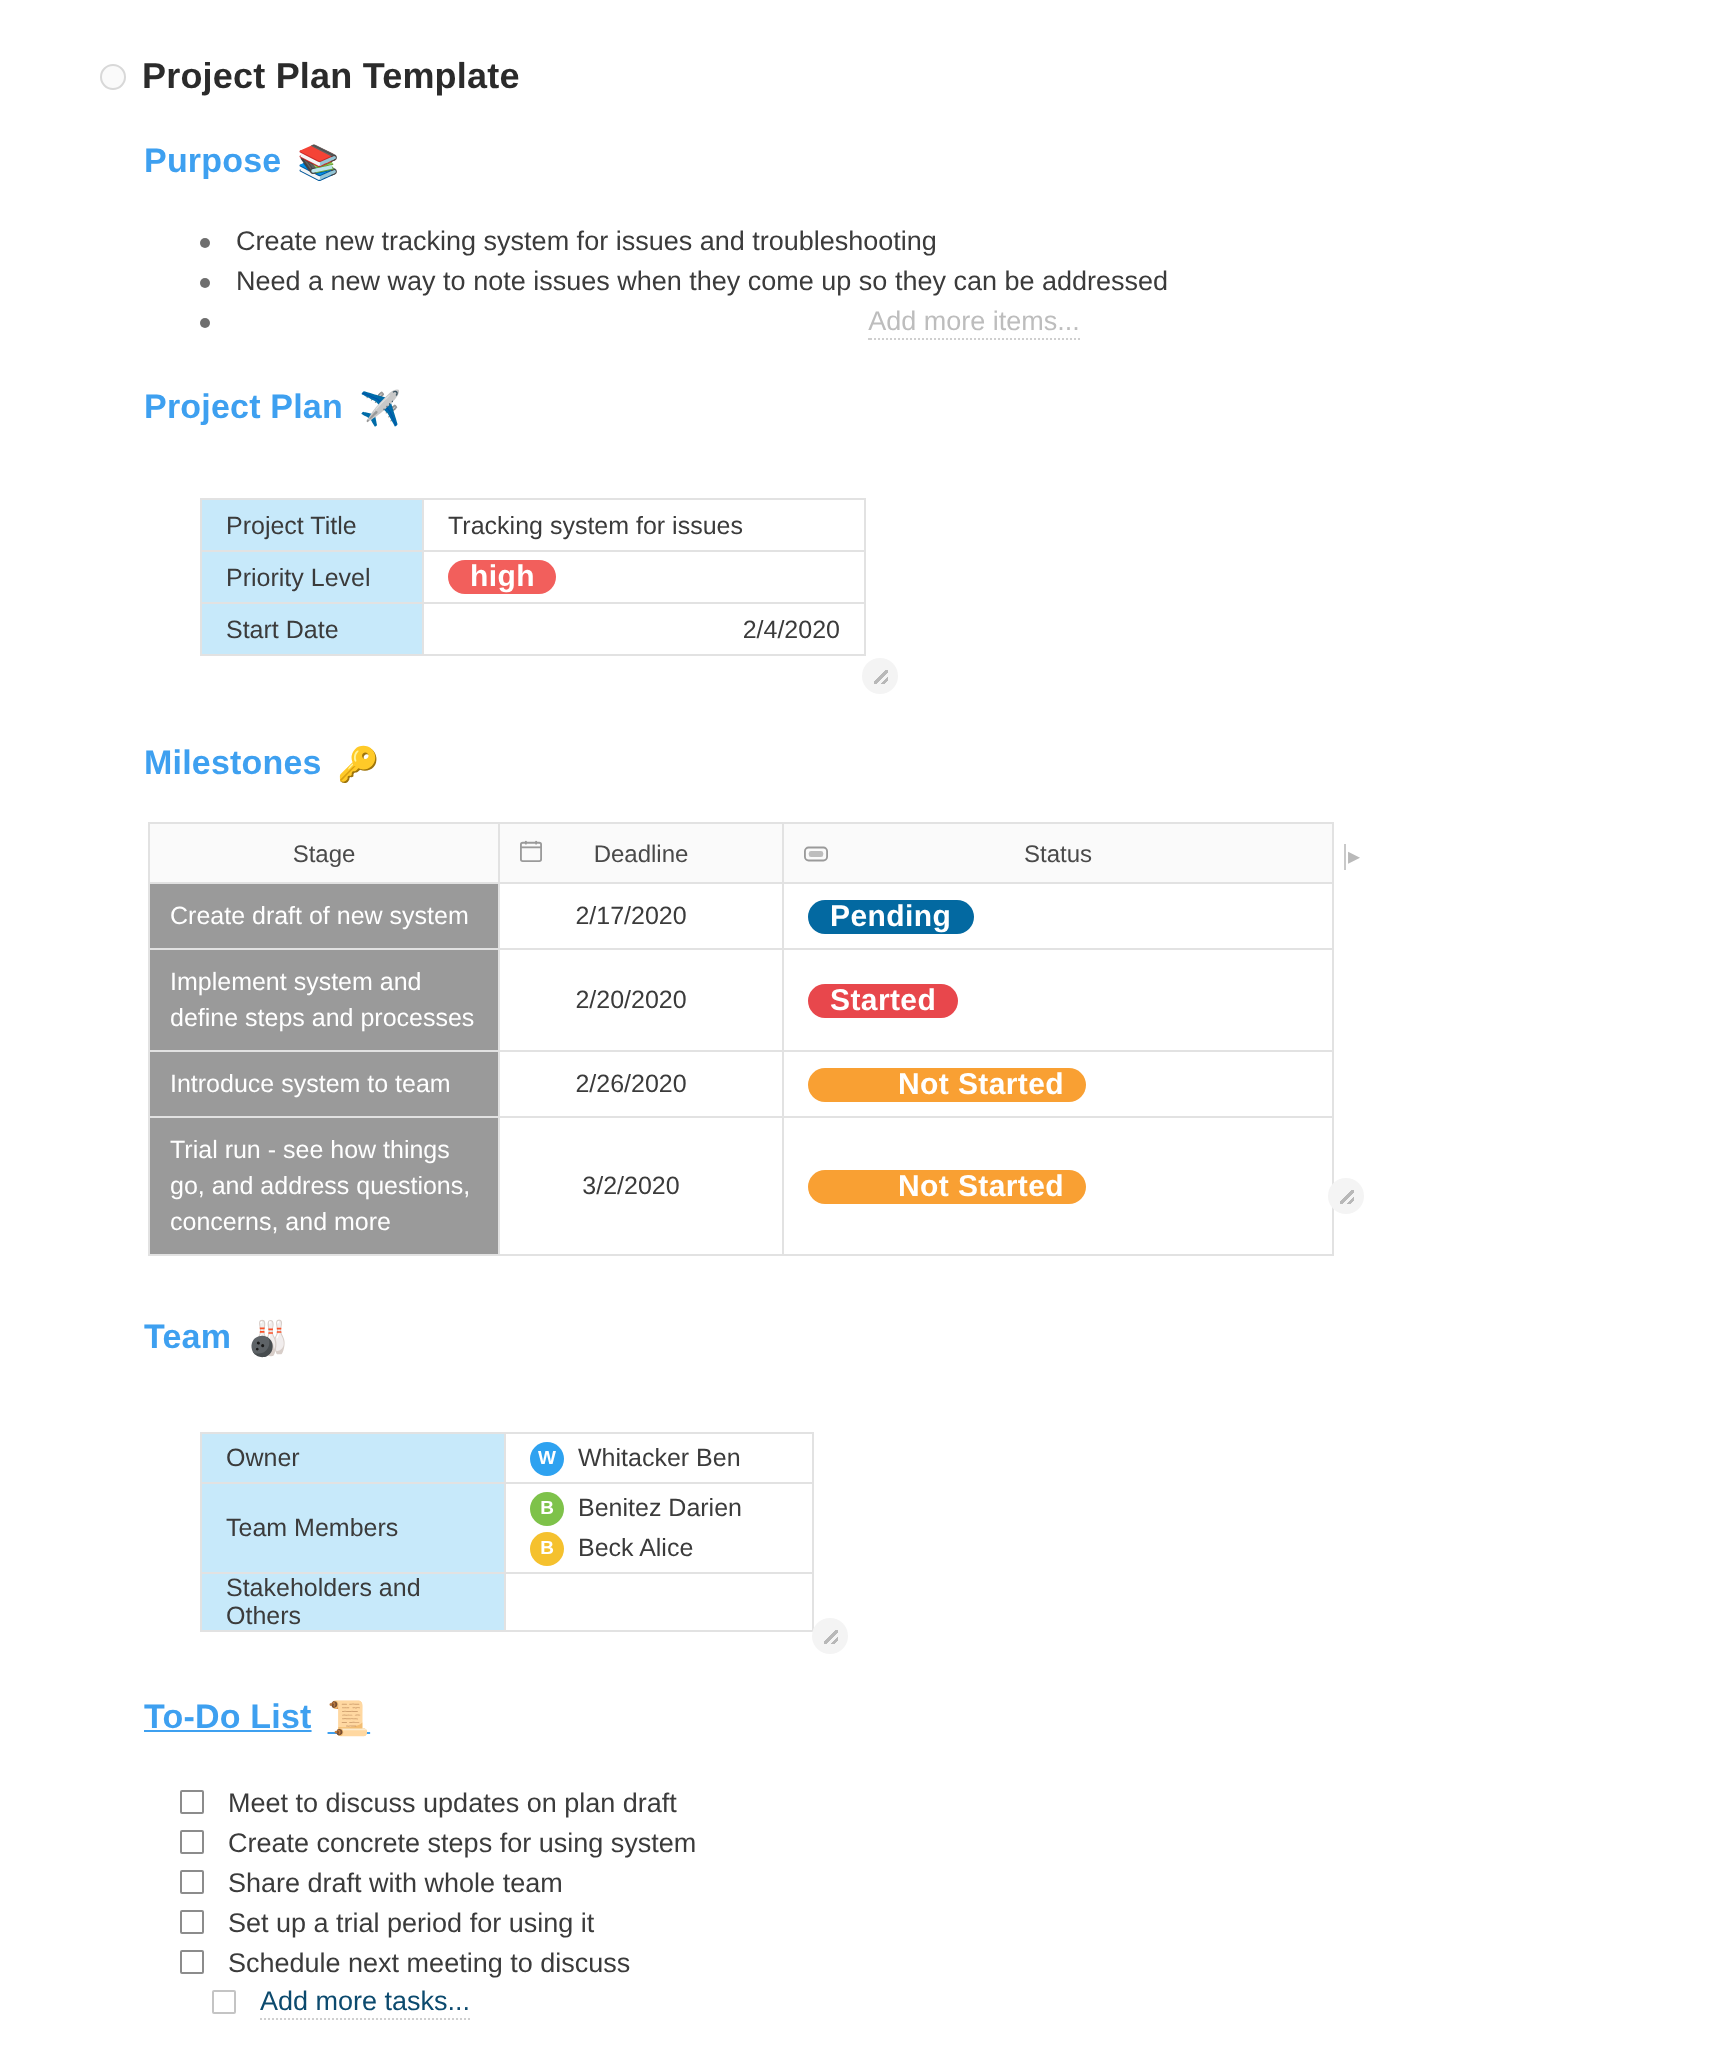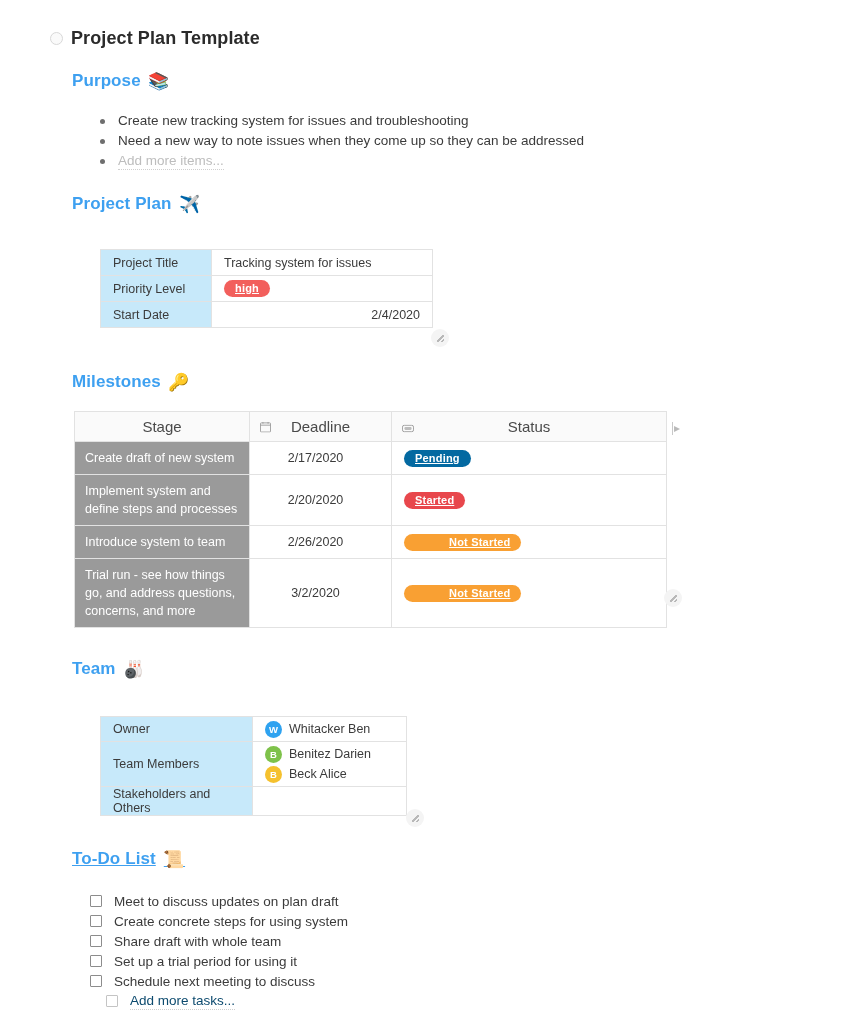--- a/index.html
+++ b/index.html
@@ -71,20 +71,21 @@
   ul.bullets li::before {
     content: "";
     position: absolute;
     left: 4px; top: 8px;
     width: 5px; height: 5px;
     border-radius: 50%;
     background: #6e6e6e;
   }
   ul.bullets li.placeholder {
     color: #bdbdbd;
+    text-align: center;
   }
   ul.bullets li.placeholder span.ph {
     border-bottom: 1px dotted #cfcfcf;
     padding-bottom: 1px;
   }
 
   
   .tbl-wrap { position: relative; }
   table.grid {
     border-collapse: collapse;
@@ -125,38 +126,37 @@
     color: #3b3b3b;
   }
   table.pp td.v { height: 26px; }
   td.v.right { text-align: right; }
 
   .pill {
     display: inline-block;
     border-radius: 11px;
     color: #ffffff;
     font-weight: bold;
-    font-size: 11px;
+    font-size: 15px;
     line-height: 17px;
     padding: 0 11px;
     letter-spacing: .2px;
-    text-decoration: underline;
   }
   .pill.red     { background: #f25f5c; }
   .pill.blue    { background: #0369a1; }
   .pill.crimson { background: #e8474c; }
   .pill.orange  { background: #f9a033; padding-left: 45px; }
 
   
   .ms-wrap { margin-left: 74px; }
   table.ms { width: 592px; table-layout: fixed; }
   table.ms th {
     background: #fafafa;
     height: 30px;
-    font-size: 15px;
+    font-size: 12px;
     color: #4a4a4a;
     position: relative;
   }
   table.ms th .colicon {
     position: absolute;
     left: 10px; top: 50%;
     transform: translateY(-50%);
     color: #9a9a9a;
   }
   table.ms td.stage {

